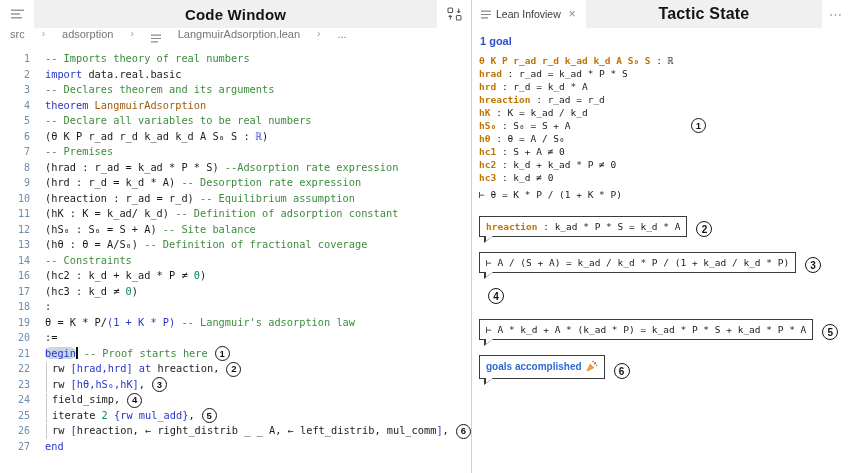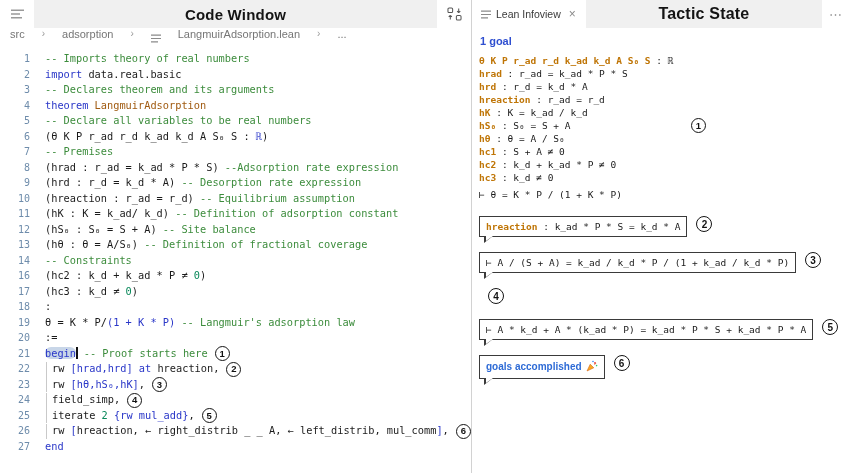--- a/index.html
+++ b/index.html
@@ -45,21 +45,21 @@
           font-size:9.5px; font-weight:600; color:#111; background:#fff; margin-left:7px;
           vertical-align:middle; flex:none; }
 
   
   .iv { padding:7px 0 0 7px; font-family:"DejaVu Sans Mono","Liberation Mono",monospace; font-size:9.5px; color:#1b1b1b; flex:1; overflow:hidden; }
   .goalcount { font-family:Liberation Sans, sans-serif; font-weight:bold; color:#2f4fd0; font-size:11px; margin:0 0 7px 1px; }
   .hrow { height:13px; line-height:13px; white-space:pre; position:relative; }
   .hname { color:#bf7506; font-weight:bold; }
   .hbadge { position:absolute; left:212px; top:-1px; margin-left:0; }
   .goalline { margin-top:4px; height:13px; line-height:13px; white-space:pre; }
-  .step { display:flex; align-items:flex-start; margin-top:15px; }
+  .step { display:flex; align-items:flex-end; margin-top:15px; }
   .bubble { position:relative; border:1px solid #3a3a3a; background:#fff; padding:4px 6px; white-space:pre; }
   .bubble::after { content:""; position:absolute; left:4px; bottom:-7px; width:0; height:0;
                    border-top:7px solid #3a3a3a; border-right:9px solid transparent; }
   .bubble::before { content:""; position:absolute; left:5.5px; bottom:-5px; width:0; height:0;
                     border-top:5.5px solid #fff; border-right:7px solid transparent; z-index:2; }
   .acc { font-family:"Liberation Sans",sans-serif; font-weight:bold; color:#2e6bd6; font-size:10px; }
   .step .circ { margin-left:9px; width:16px; height:16px; font-size:10px; }
   .party { margin-left:4px; vertical-align:-2px; }
 </style>
 </head>

